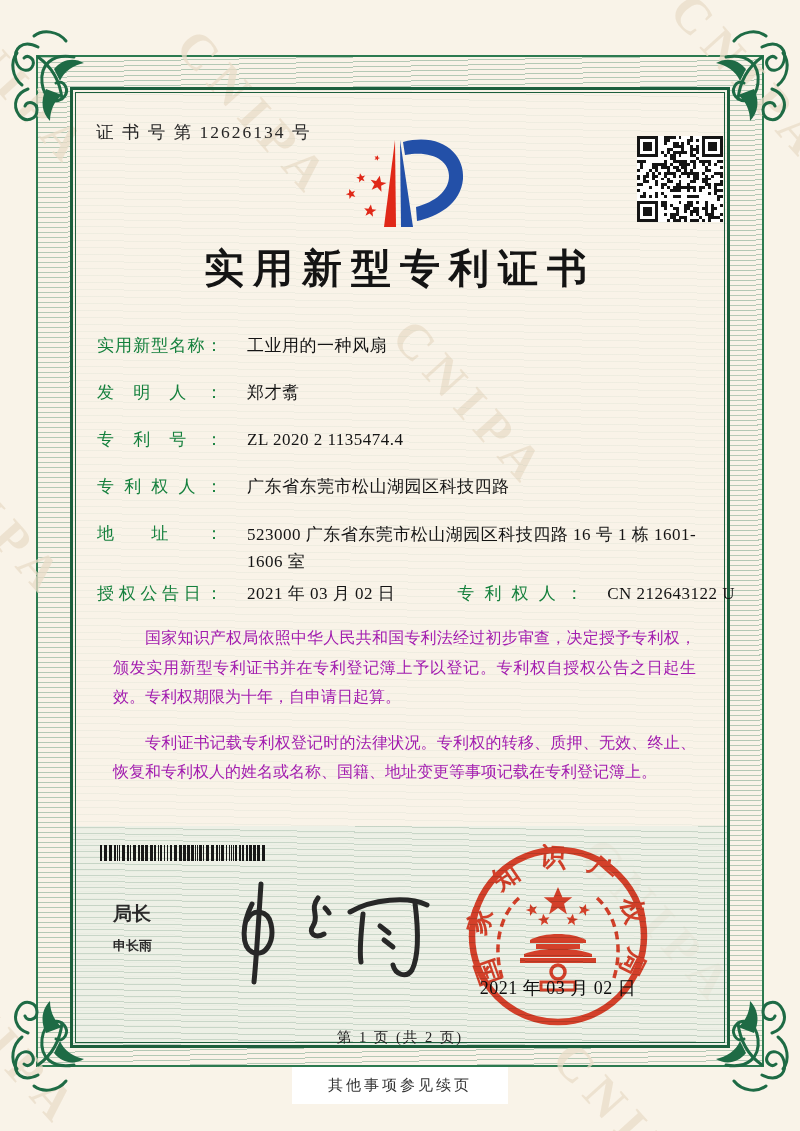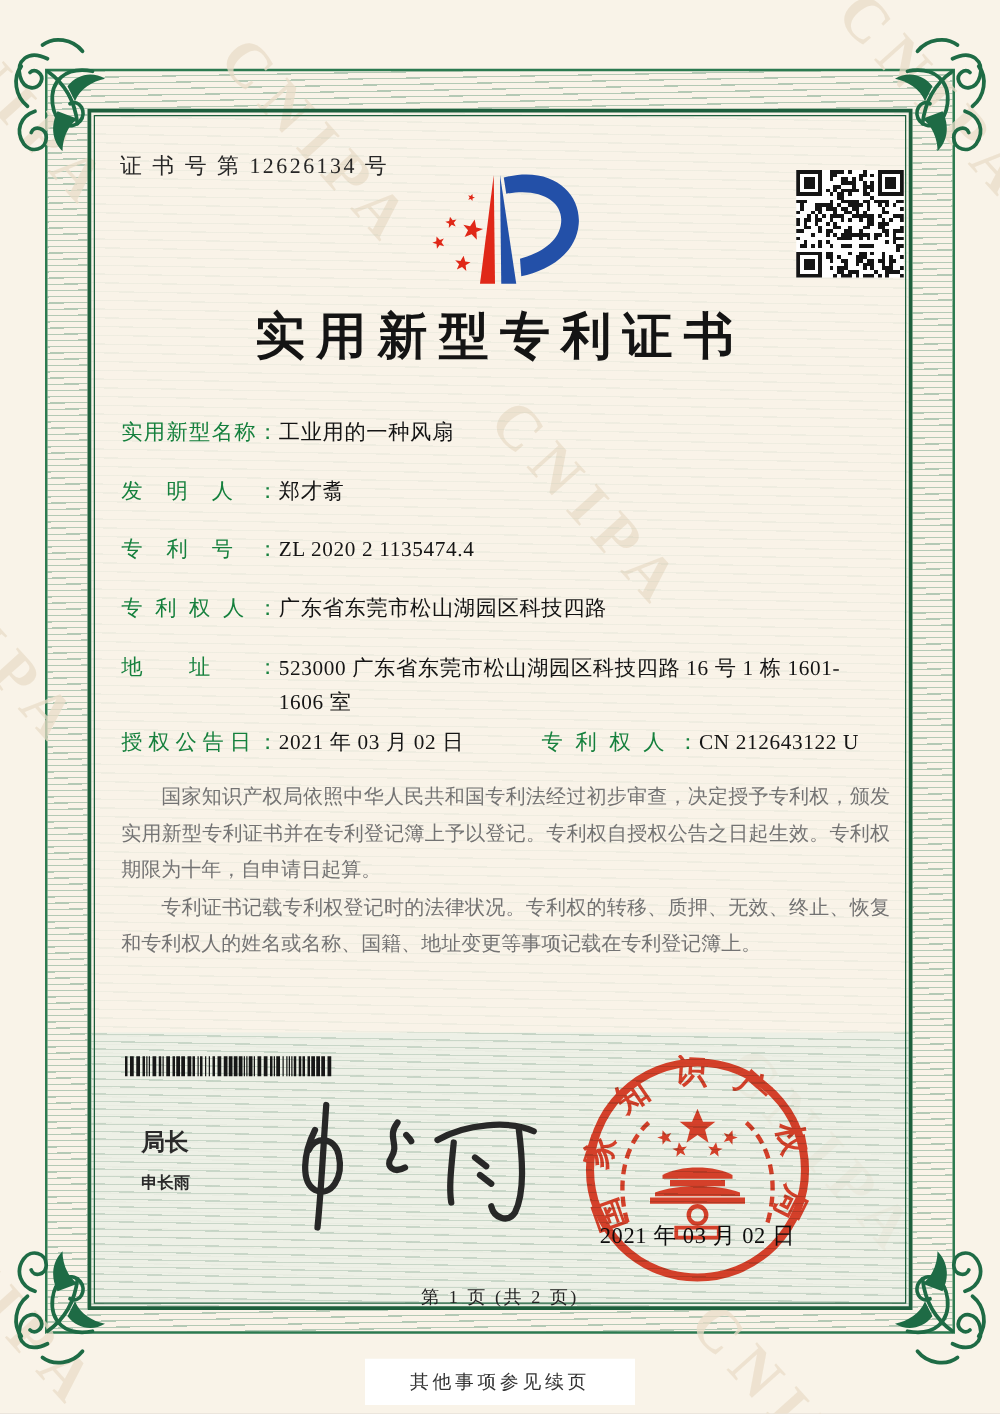--- a/index.html
+++ b/index.html
@@ -56,48 +56,47 @@
     position:absolute; left:0; right:0; top:241px; z-index:6;
     text-align:center; font-size:40px; font-weight:700; letter-spacing:9px; color:#141414;
   }
   
   .content{ position:absolute; left:97px; right:88px; top:333px; z-index:6; }
   .row{ margin-bottom:21px; font-size:17px; line-height:26px; letter-spacing:.5px; white-space:nowrap;}
   .row .lbl{
     display:inline-block; width:126px; text-align:justify; text-align-last:justify;
     color:#15803d; vertical-align:top;
   }
-  .row .val{ margin-left:0; color:#141414;}
+  .row .val{ margin-left:24px; color:#141414;}
   .row.addr{ margin-bottom:6px; white-space:normal;}
   .row.addr .val{ display:inline-block; width:458px; line-height:27px; vertical-align:top;}
   .row.grant{ display:flex; margin-bottom:0;}
   .row.grant .pair2{ margin-left:62px;}
   .paragraphs{ margin-top:16px; }
   .paragraphs p{
-    margin:0; font-size:16px; line-height:1.85; text-align:justify;
-    text-indent:2em; color:#737373;
+    margin:16px; font-size:16px; line-height:1.85; text-align:justify;
+    text-indent:2em; color:#a21caf;
   }
   
   .barcode{ position:absolute; left:100px; top:845px; z-index:6; width:205px; height:16px; display:flex; align-items:stretch;}
   .barcode i{ display:block; background:#171717;}
   .barcode s{ display:block;}
   .sig-title{ position:absolute; left:113px; top:901px; z-index:6; font-family:"Liberation Sans","DejaVu Sans",sans-serif; font-weight:700; font-size:19px; color:#2a2a2a;}
   .sig-name { position:absolute; left:113px; top:937px; z-index:6; font-family:"Liberation Sans","DejaVu Sans",sans-serif; font-weight:700; font-size:13px; color:#2a2a2a;}
   .signature{ position:absolute; left:212px; top:872px; z-index:6; width:240px; height:118px;}
   .seal{ position:absolute; left:466px; top:844px; z-index:6; width:184px; height:184px; mix-blend-mode:multiply; opacity:.95;}
   .seal-date{
     position:absolute; left:466px; top:976px; width:184px; z-index:7;
     text-align:center; font-size:18px; color:#0d0d0d; letter-spacing:.5px;
   }
   .page-info{ position:absolute; left:0; right:0; top:1028px; z-index:6; text-align:center; font-size:14.5px; letter-spacing:2px; color:#222;}
   .continuation{
     position:absolute; left:50%; transform:translateX(-50%); top:1067px; z-index:6;
     background:#ffffff; padding:9px 36px; font-size:15px; letter-spacing:3px; color:#333;
     white-space:nowrap;
-    margin-top:20px;
   }
 </style>
 </head>
 <body>
 
 <div class="page">
 
   <div class="frame-band"></div>
   <div class="frame-hole"></div>
 

